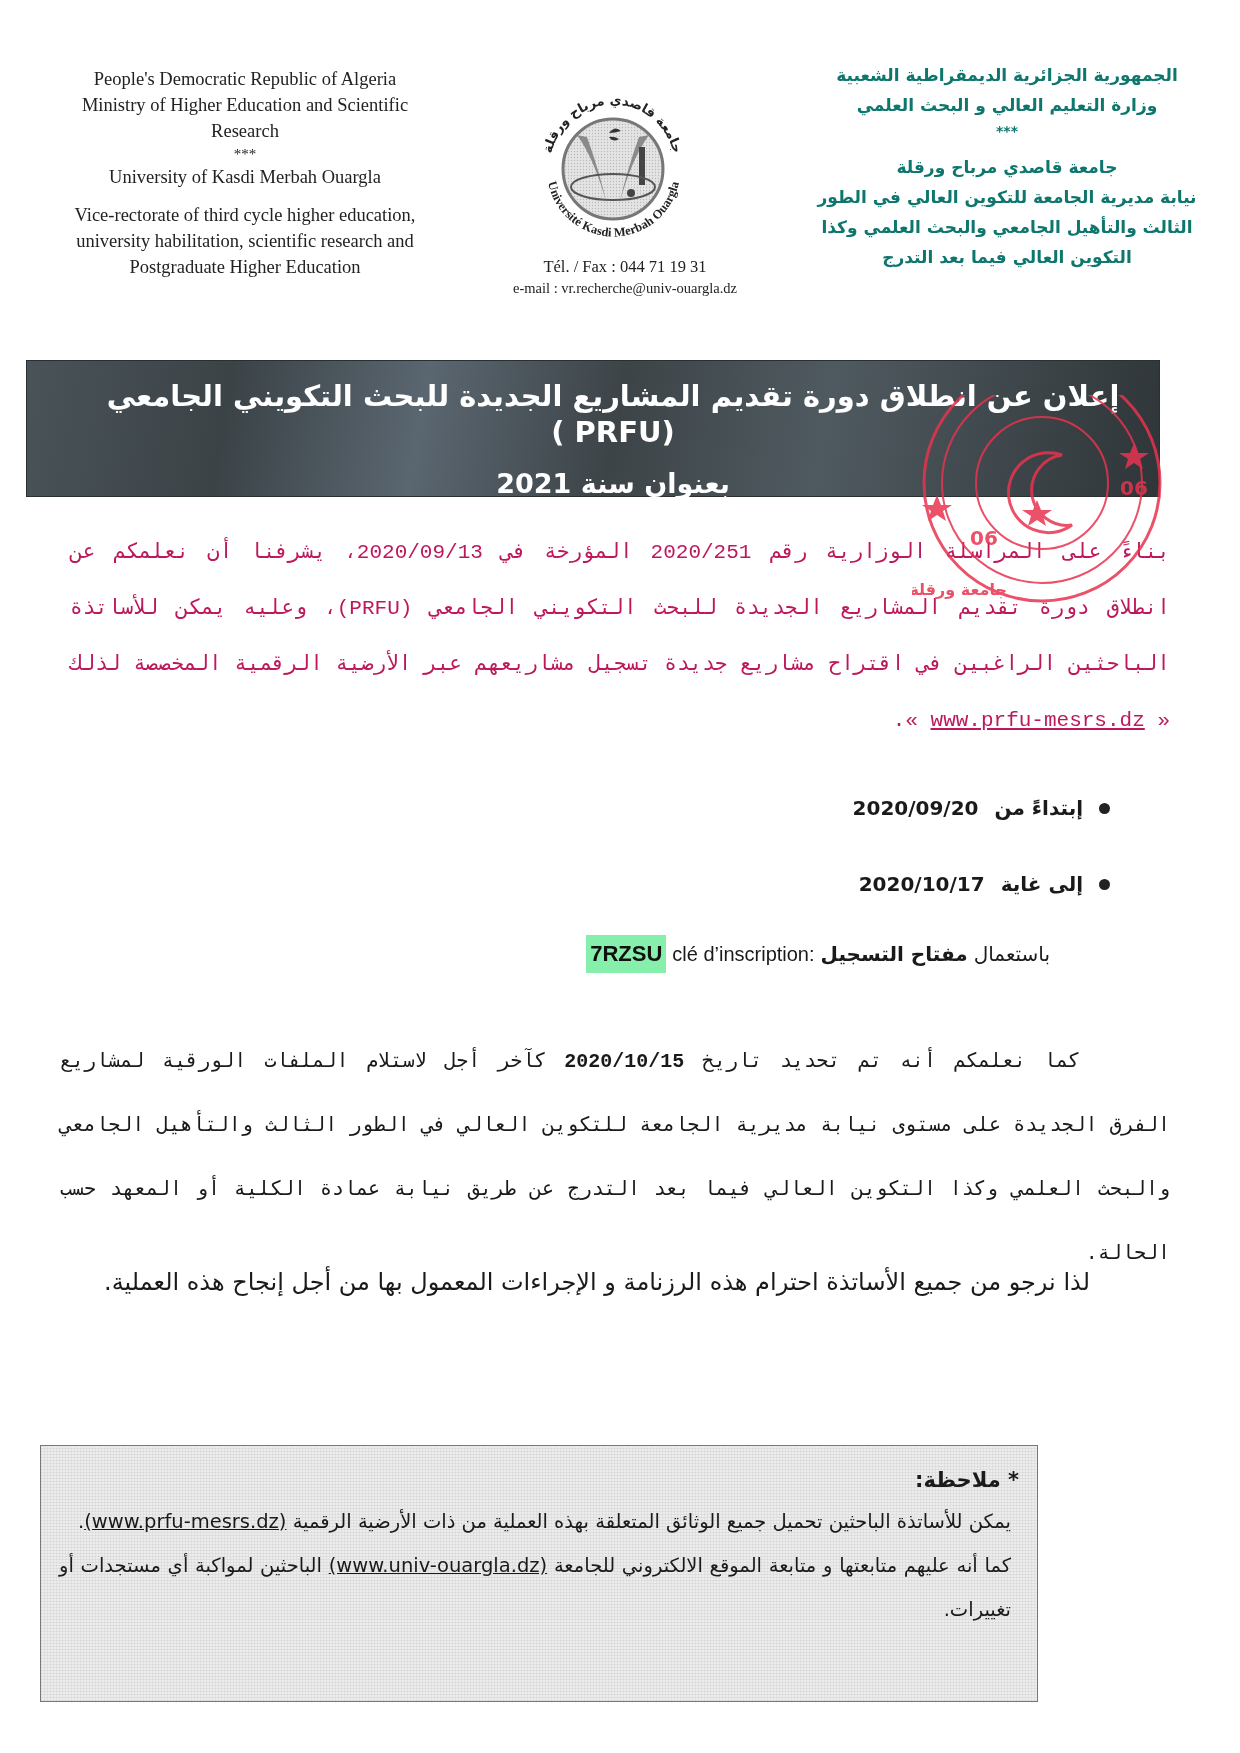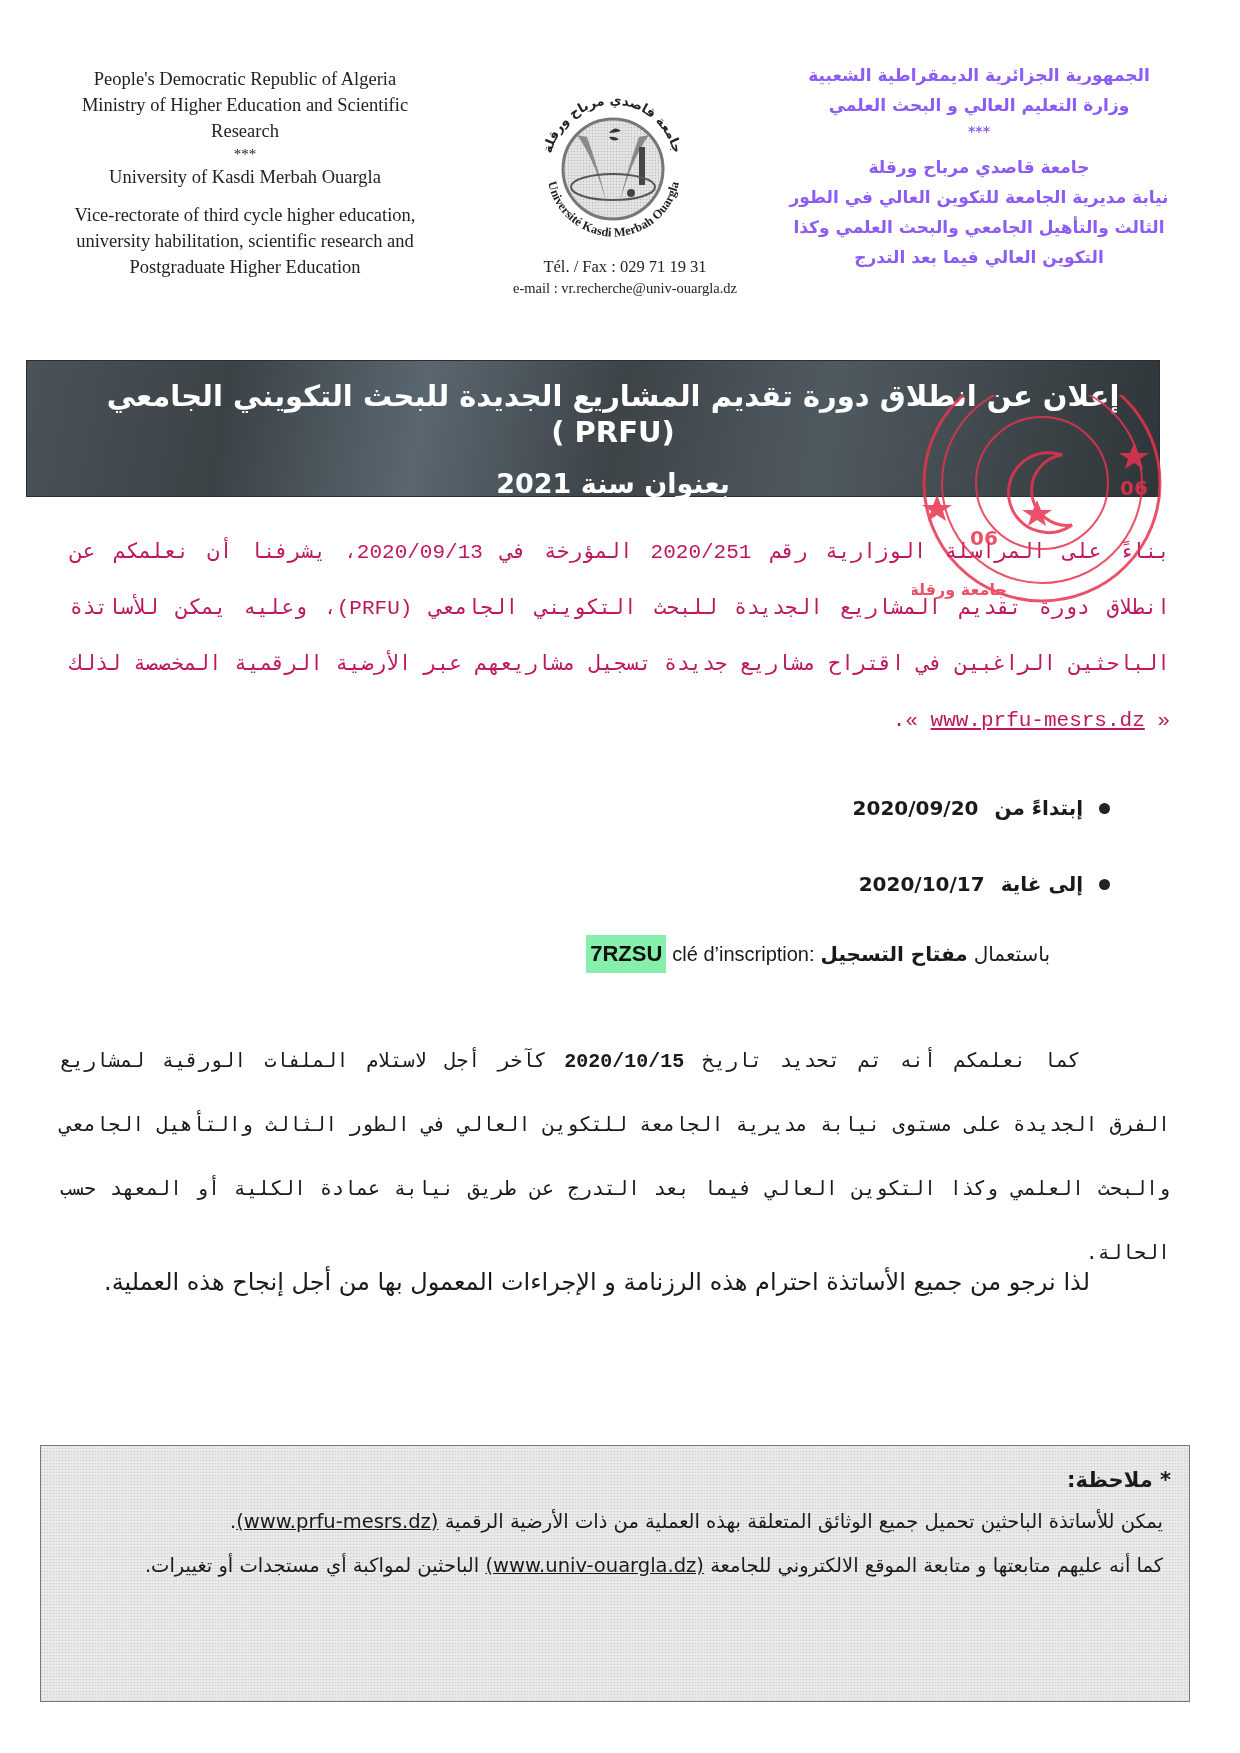--- a/index.html
+++ b/index.html
@@ -19,24 +19,24 @@
     position: absolute; left: 525px; top: 75px; width: 175px; height: 175px;
   }
   .hdr-contact {
     position: absolute; left: 470px; top: 256px; width: 310px;
     text-align: center; font-family: "Liberation Serif", serif; color: #222;
   }
   .hdr-contact .tel { font-size: 16.5px; line-height: 22px; }
   .hdr-contact .mail { font-size: 14.5px; line-height: 20px; }
 
   .hdr-ar {
-    position: absolute; left: 784px; top: 60px; width: 390px;
+    position: absolute; left: 812px; top: 60px; width: 390px;
     direction: rtl; text-align: center;
     font-family: "DejaVu Sans", sans-serif; font-weight: bold;
-    font-size: 17px; line-height: 30px; color: #8b5cf6;
+    font-size: 17px; line-height: 30px; color: #0f766e;
   }
   .hdr-ar .stars { font-size: 14px; line-height: 22px; font-weight: bold; }
   .hdr-ar .gap { height: 10px; }
 
   
   .banner {
     position: absolute; left: 26px; top: 360px; width: 1134px; height: 137px;
     background: linear-gradient(100deg, #4a5358 0%, #3b4347 18%, #5a6670 35%, #3d4448 52%, #4f5a60 70%, #2f3538 100%);
     box-shadow: inset 0 0 0 1px #2a2f31;
     direction: rtl; text-align: center; color: #ffffff;
@@ -89,21 +89,21 @@
   .para2 .b { font-weight: bold; }
 
   .para3 {
     position: absolute; right: 150px; top: 1265px; width: 1000px;
     direction: rtl; text-align: right;
     font-family: "DejaVu Sans", sans-serif; font-size: 24px; line-height: 34px; color: #1a1a1a;
   }
 
   
   .note {
-    position: absolute; left: 40px; top: 1445px; width: 1150px; height: 257px;
+    position: absolute; left: 40px; top: 1445px; width: 998px; height: 257px;
     border: 1.5px solid #777;
     background-color: #ececec;
     background-image:
       repeating-linear-gradient(0deg, rgba(0,0,0,0.05) 0 1px, transparent 1px 3px),
       repeating-linear-gradient(90deg, rgba(0,0,0,0.04) 0 1px, transparent 1px 3px);
     direction: rtl; padding: 14px 18px 0 18px;
     font-family: "DejaVu Sans", sans-serif; color: #1a1a1a;
   }
   .note .title { font-weight: bold; font-size: 21px; line-height: 40px; }
   .note .p { font-size: 19.5px; line-height: 44px; text-align: justify; text-align-last: right; padding-right: 8px; }
@@ -144,21 +144,21 @@
     <text font-family="DejaVu Sans, sans-serif" font-size="13" font-weight="bold" fill="#222">
       <textPath href="#arcTop" startOffset="50%" text-anchor="middle">جامعة قاصدي مرباح ورقلة</textPath>
     </text>
     <text font-family="Liberation Serif, serif" font-size="12.5" font-weight="bold" fill="#222">
       <textPath href="#arcBot" startOffset="50%" text-anchor="middle">Université Kasdi Merbah Ouargla</textPath>
     </text>
   </svg>
 </div>
 
 <div class="hdr-contact">
-  <div class="tel">Tél. / Fax : 029 71 19 31</div>
+  <div class="tel">Tél. / Fax : 044 71 19 31</div>
   <div class="mail">e-mail : vr.recherche@univ-ouargla.dz</div>
 </div>
 
 <div class="hdr-ar">
   <div>الجمهورية الجزائرية الديمقراطية الشعبية</div>
   <div>وزارة التعليم العالي و البحث العلمي</div>
   <div class="stars">***</div>
   <div class="gap"></div>
   <div>جامعة قاصدي مرباح  ورقلة</div>
   <div>نيابة مديرية الجامعة للتكوين العالي في الطور</div>

